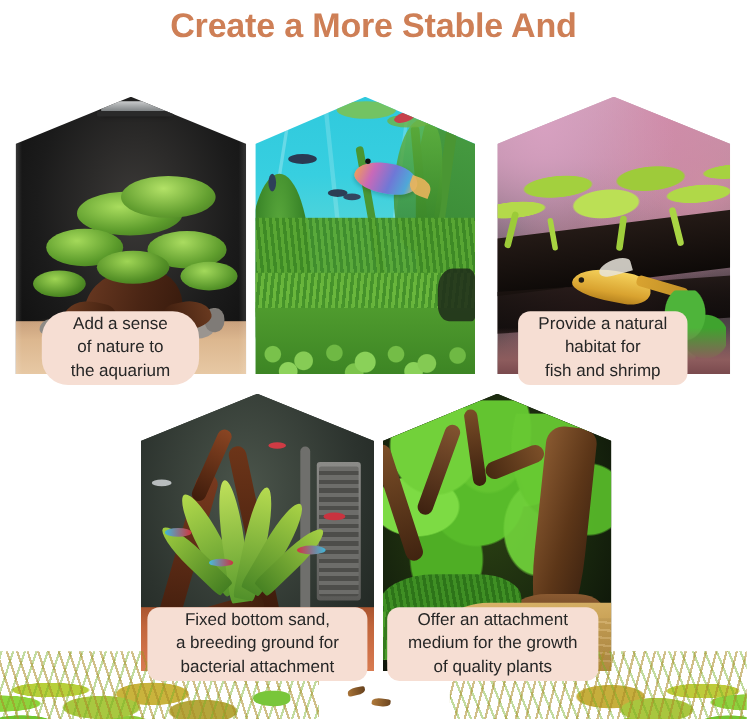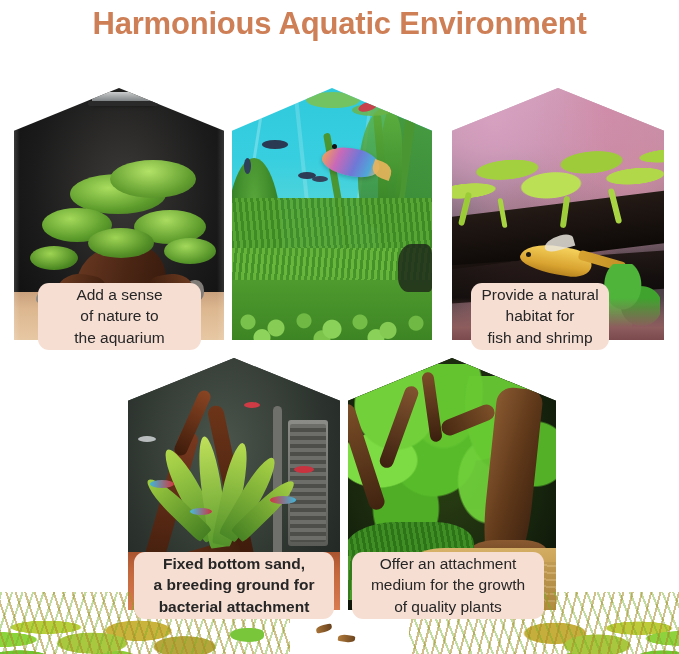--- a/index.html
+++ b/index.html
@@ -59,21 +59,21 @@
   
   .foliage{position:absolute;left:0;bottom:0;width:679px;height:72px;z-index:5;overflow:hidden;}
   .fish{position:absolute;z-index:6;}
 </style>
 </head>
 <body>
 
 <div id="page">
 
   <div class="title">
-    <span class="l2">Harmonious Aquatic Environment</span>
+    <span class="l1">Create a More Stable And</span>
   </div>
 
   <div class="card" style="left:14px;top:88px;width:210px;height:252px;">
     <div class="scene" style="background:linear-gradient(180deg,#141414 0%,#242424 42%,#3a3430 72%,#6b4e3c 88%,#a8apx 100%);">
 
       <div class="lay" style="inset:0;background:radial-gradient(ellipse at 52% 40%,#3c3a38 0%,#1b1b1b 58%,#0c0c0c 100%);"></div>
 
       <div class="lay" style="left:78px;top:4px;width:62px;height:11px;background:linear-gradient(180deg,#c9cbcc,#6f7375);border-radius:2px;box-shadow:0 2px 5px rgba(0,0,0,.6);"></div>
       <div class="lay" style="left:74px;top:13px;width:70px;height:5px;background:#2a2a2a;border-radius:2px;"></div>
 
@@ -93,21 +93,21 @@
       <div class="blob" style="left:28px;top:120px;width:70px;height:34px;background:radial-gradient(ellipse at 40% 32%,#a4d95a,#5a9a2a 62%,#3a6c1b);"></div>
       <div class="blob" style="left:120px;top:122px;width:72px;height:34px;background:radial-gradient(ellipse at 45% 30%,#aadc60,#5f9d2d 62%,#3d6f1c);"></div>
       <div class="blob" style="left:74px;top:140px;width:66px;height:30px;background:radial-gradient(ellipse at 42% 32%,#9fd555,#538f26 62%,#37651a);"></div>
       <div class="blob" style="left:150px;top:150px;width:52px;height:26px;background:radial-gradient(ellipse at 42% 32%,#a3d95b,#57962a 64%,#39681b);"></div>
       <div class="blob" style="left:16px;top:158px;width:48px;height:24px;background:radial-gradient(ellipse at 42% 32%,#9ed453,#4f8c24 64%,#356118);"></div>
 
       <div class="lay" style="left:0;top:0;width:6px;height:100%;background:linear-gradient(90deg,rgba(255,255,255,.16),rgba(255,255,255,0));"></div>
       <div class="lay" style="right:0;top:0;width:7px;height:100%;background:linear-gradient(270deg,rgba(255,255,255,.13),rgba(255,255,255,0));"></div>
     </div>
   </div>
-  <div class="caption" style="left:38px;top:283px;width:163px;height:67px;">
+  <div class="caption" style="left:38px;top:283px;width:143px;height:67px;border-radius:24px;">
     <span>Add a sense
 of nature to
 the aquarium</span>
   </div>
 
   <div class="card" style="left:232px;top:88px;width:200px;height:252px;">
     <div class="scene" style="background:linear-gradient(180deg,#2fc9dd 0%,#37cfe0 28%,#56d5d8 52%,#7fd6c0 72%,#8fc98f 100%);">
 
       <div class="lay" style="left:20px;top:0;width:3px;height:150px;background:rgba(255,255,255,.25);transform:rotate(9deg);"></div>
       <div class="lay" style="left:70px;top:0;width:4px;height:170px;background:rgba(255,255,255,.18);transform:rotate(-6deg);"></div>
@@ -186,21 +186,21 @@
       <div class="lay" style="left:74px;top:164px;width:5px;height:5px;background:#1d1a14;border-radius:50%;"></div>
 
       <div class="lay" style="right:4px;bottom:6px;width:62px;height:70px;background:
            radial-gradient(ellipse at 40% 30%,#4eb43a 0 18px,transparent 19px),
            radial-gradient(ellipse at 70% 60%,#3fa32e 0 20px,transparent 21px),
            radial-gradient(ellipse at 30% 78%,#58bf43 0 16px,transparent 17px);"></div>
 
       <div class="lay" style="left:0;bottom:0;width:100%;height:42px;background:linear-gradient(180deg,rgba(141,92,93,0),#8d5c5d 70%,#7a4a4e);"></div>
     </div>
   </div>
-  <div class="caption" style="left:471px;top:283px;width:138px;height:67px;">
+  <div class="caption" style="left:471px;top:283px;width:154px;height:67px;">
     <span>Provide a natural
 habitat for
 fish and shrimp</span>
   </div>
 
   <div class="card" style="left:128px;top:358px;width:212px;height:252px;">
     <div class="scene" style="background:linear-gradient(180deg,#2b332e 0%,#38413a 40%,#4a4a40 66%,#9c5a3e 88%,#c06a44 100%);">
       <div class="lay" style="inset:0;background:radial-gradient(ellipse at 45% 35%,#4b554b 0%,#2c332e 62%,#1d231f 100%);"></div>
 
       <div class="lay" style="right:12px;top:62px;width:40px;height:126px;background:linear-gradient(180deg,#8b8b88,#5b5b58);border-radius:3px;"></div>
@@ -228,21 +228,21 @@
            radial-gradient(circle at 88% 70%,rgba(0,0,0,.12) 0 4px,transparent 5px);"></div>
 
       <div class="blob" style="left:22px;top:122px;width:24px;height:8px;background:linear-gradient(90deg,#3fb6d8,#d1373f);"></div>
       <div class="blob" style="left:142px;top:138px;width:26px;height:8px;background:linear-gradient(90deg,#d1373f,#3fb6d8);"></div>
       <div class="blob" style="left:62px;top:150px;width:22px;height:7px;background:linear-gradient(90deg,#46bcdb,#cb3440);"></div>
       <div class="blob" style="left:166px;top:108px;width:20px;height:7px;background:#c9333f;"></div>
       <div class="blob" style="left:10px;top:78px;width:18px;height:6px;background:#d9dde0;opacity:.8;"></div>
       <div class="blob" style="left:116px;top:44px;width:16px;height:6px;background:#cf3b44;"></div>
     </div>
   </div>
-  <div class="caption" style="left:134px;top:552px;width:200px;height:67px;font-weight:bold;">
+  <div class="caption" style="left:134px;top:552px;width:200px;height:67px;">
     <span>Fixed bottom sand,
 a breeding ground for
 bacterial attachment</span>
   </div>
 
   <div class="card" style="left:348px;top:358px;width:208px;height:252px;">
     <div class="scene" style="background:linear-gradient(180deg,#0f1a10 0%,#16240f 38%,#24360f 62%,#6f6231 86%,#c8a55e 100%);">
       <div class="lay" style="inset:0;background:radial-gradient(ellipse at 44% 40%,#2d4414 0%,#16230d 64%,#0a0f07 100%);"></div>
 
       <div class="lay" style="left:-4px;top:6px;width:172px;height:172px;background:

